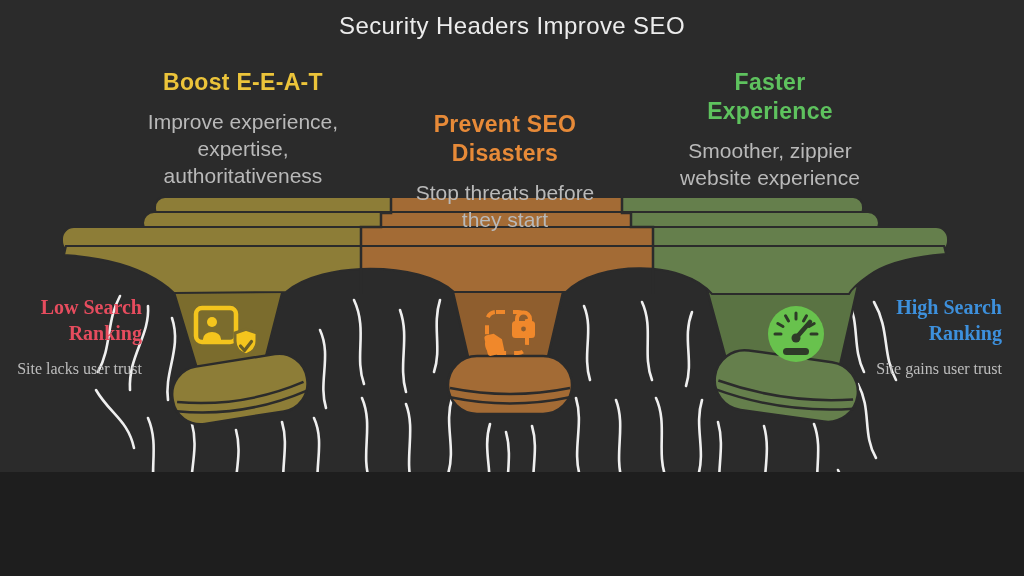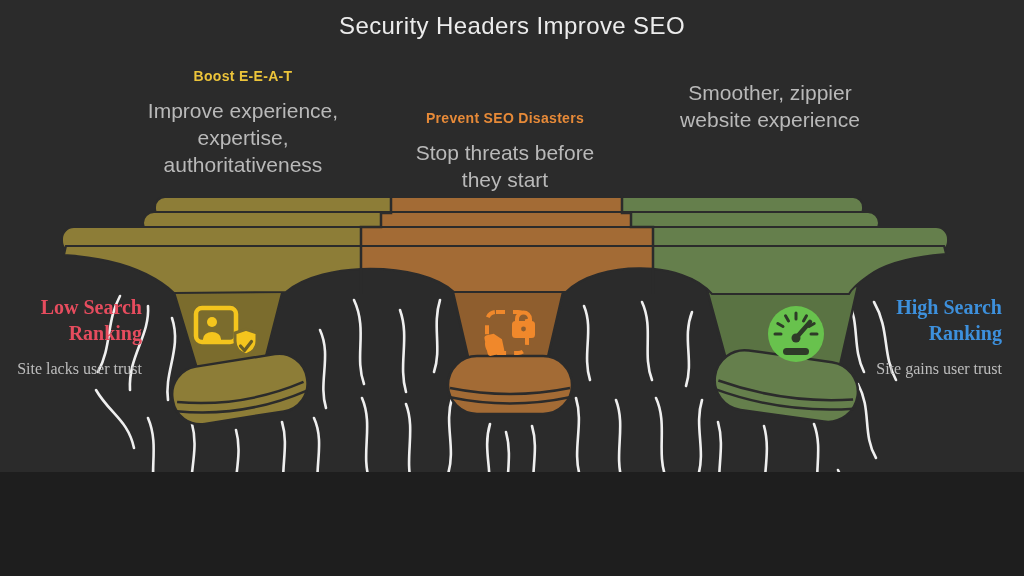--- a/index.html
+++ b/index.html
@@ -10,21 +10,21 @@
   }
   .art{position:absolute;left:0;top:0;}
   .title{
     position:absolute;top:12px;left:0;right:0;text-align:center;
     font-size:24px;font-weight:500;letter-spacing:.4px;color:#ececec;
   }
   .col{position:absolute;top:68px;text-align:center;}
   .col1{left:133px;width:220px;}
   .col2{left:395px;width:220px;margin-top:42px;}
   .col3{left:660px;width:220px;}
-  .col-heading{font-size:14px;font-weight:600;line-height:1.25;letter-spacing:.3px;}
+  .col-heading{font-size:23px;font-weight:600;line-height:1.25;letter-spacing:.3px;}
   .col2 .col-heading{padding:0 30px;}
   .col3 .col-heading{padding:0 45px;}
   .col-desc{margin-top:11px;font-size:21px;line-height:1.3;color:#b9b9b9;}
   .col1 .col-desc{padding:0 10px;}
   .col2 .col-desc{padding:0 15px;}
   .col3 .col-desc{padding:0 10px;}
   .side{position:absolute;top:294px;font-family:Liberation Serif, serif;}
   .side-left{left:10px;width:132px;text-align:right;}
   .side-right{left:872px;width:130px;text-align:right;}
   .side-heading{font-size:20px;font-weight:600;line-height:1.3;}
@@ -186,20 +186,21 @@
     <div class="col-heading" style="color: rgb(236, 196, 58);">Boost E-E-A-T</div>
     <div class="col-desc" style="color: rgb(185, 185, 185);">Improve experience, expertise, authoritativeness</div>
   </div>
 
   <div class="col col2">
     <div class="col-heading" style="color: rgb(231, 138, 56);">Prevent SEO Disasters</div>
     <div class="col-desc" style="color: rgb(185, 185, 185);">Stop threats before they start</div>
   </div>
 
   <div class="col col3">
+    <div class="col-heading" style="color: rgb(94, 194, 94);">Faster Experience</div>
     <div class="col-desc" style="color: rgb(185, 185, 185);">Smoother, zippier website experience</div>
   </div>
 
   <div class="side side-left">
     <div class="side-heading" style="color: rgb(230, 76, 94);">Low Search Ranking</div>
     <div class="side-desc">Site lacks user trust</div>
   </div>
 
   <div class="side side-right">
     <div class="side-heading" style="color: rgb(61, 144, 220);">High Search Ranking</div>

